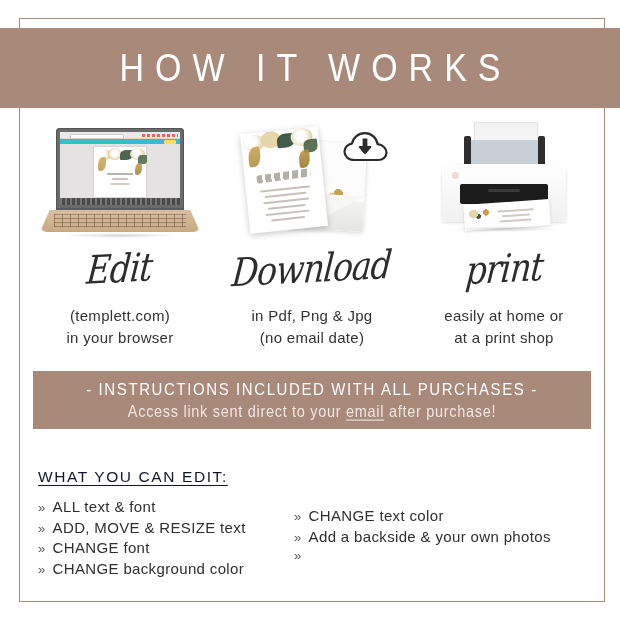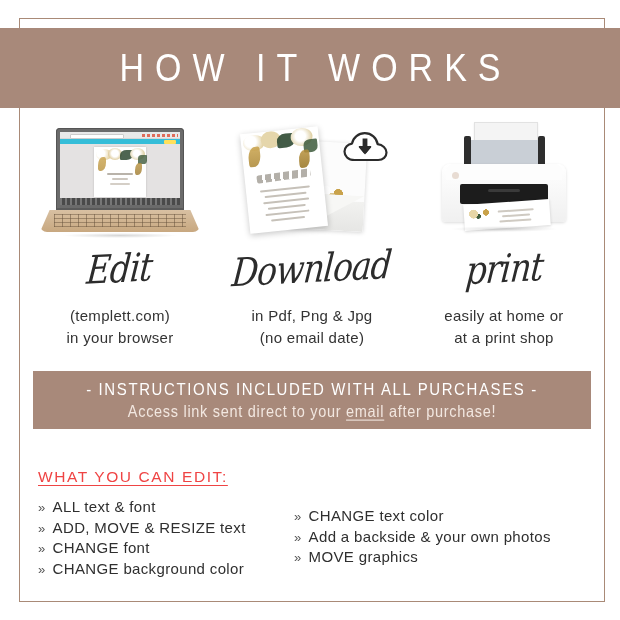--- a/index.html
+++ b/index.html
@@ -226,21 +226,21 @@
   }
   .instr-2{
     color:#f2e7e0;font-size:14.5px;font-weight:300;letter-spacing:.7px;
     margin-top:6px;white-space:nowrap;transform:scaleY(1.08);
   }
   .instr-2 u{text-decoration:underline;text-underline-offset:2px;}
 
   
   .edit-head{
     position:absolute;left:38px;top:468px;
-    font-size:15.5px;color:#ef4444;letter-spacing:1.6px;
+    font-size:15.5px;color:#0f172a;letter-spacing:1.6px;
     text-decoration:underline;text-underline-offset:3px;
   }
   .edit-cols{
     position:absolute;left:38px;top:498px;width:548px;
     display:flex;
   }
   .col{display:flex;flex-direction:column;gap:3.5px;}
   .col.left{width:256px;}
   .col.right{width:292px;padding-top:9px;}
   .item{
@@ -402,18 +402,17 @@
       <div class="item">
         <span class="chev">»</span>
         <span>CHANGE text color</span>
       </div>
       <div class="item">
         <span class="chev">»</span>
         <span>Add a backside &amp; your own photos</span>
       </div>
       <div class="item">
         <span class="chev">»</span>
-        <span>MOVE graphics</span>
       </div>
     </div>
   </div>
 
 </div>
 
 </body></html>

